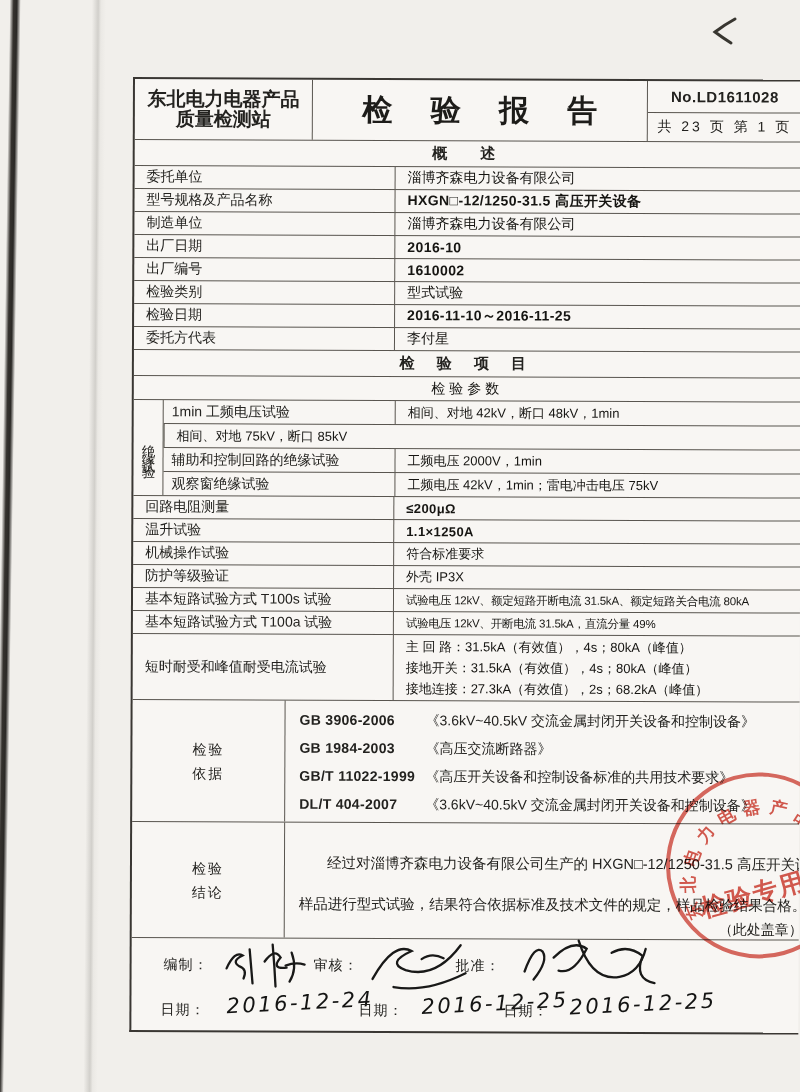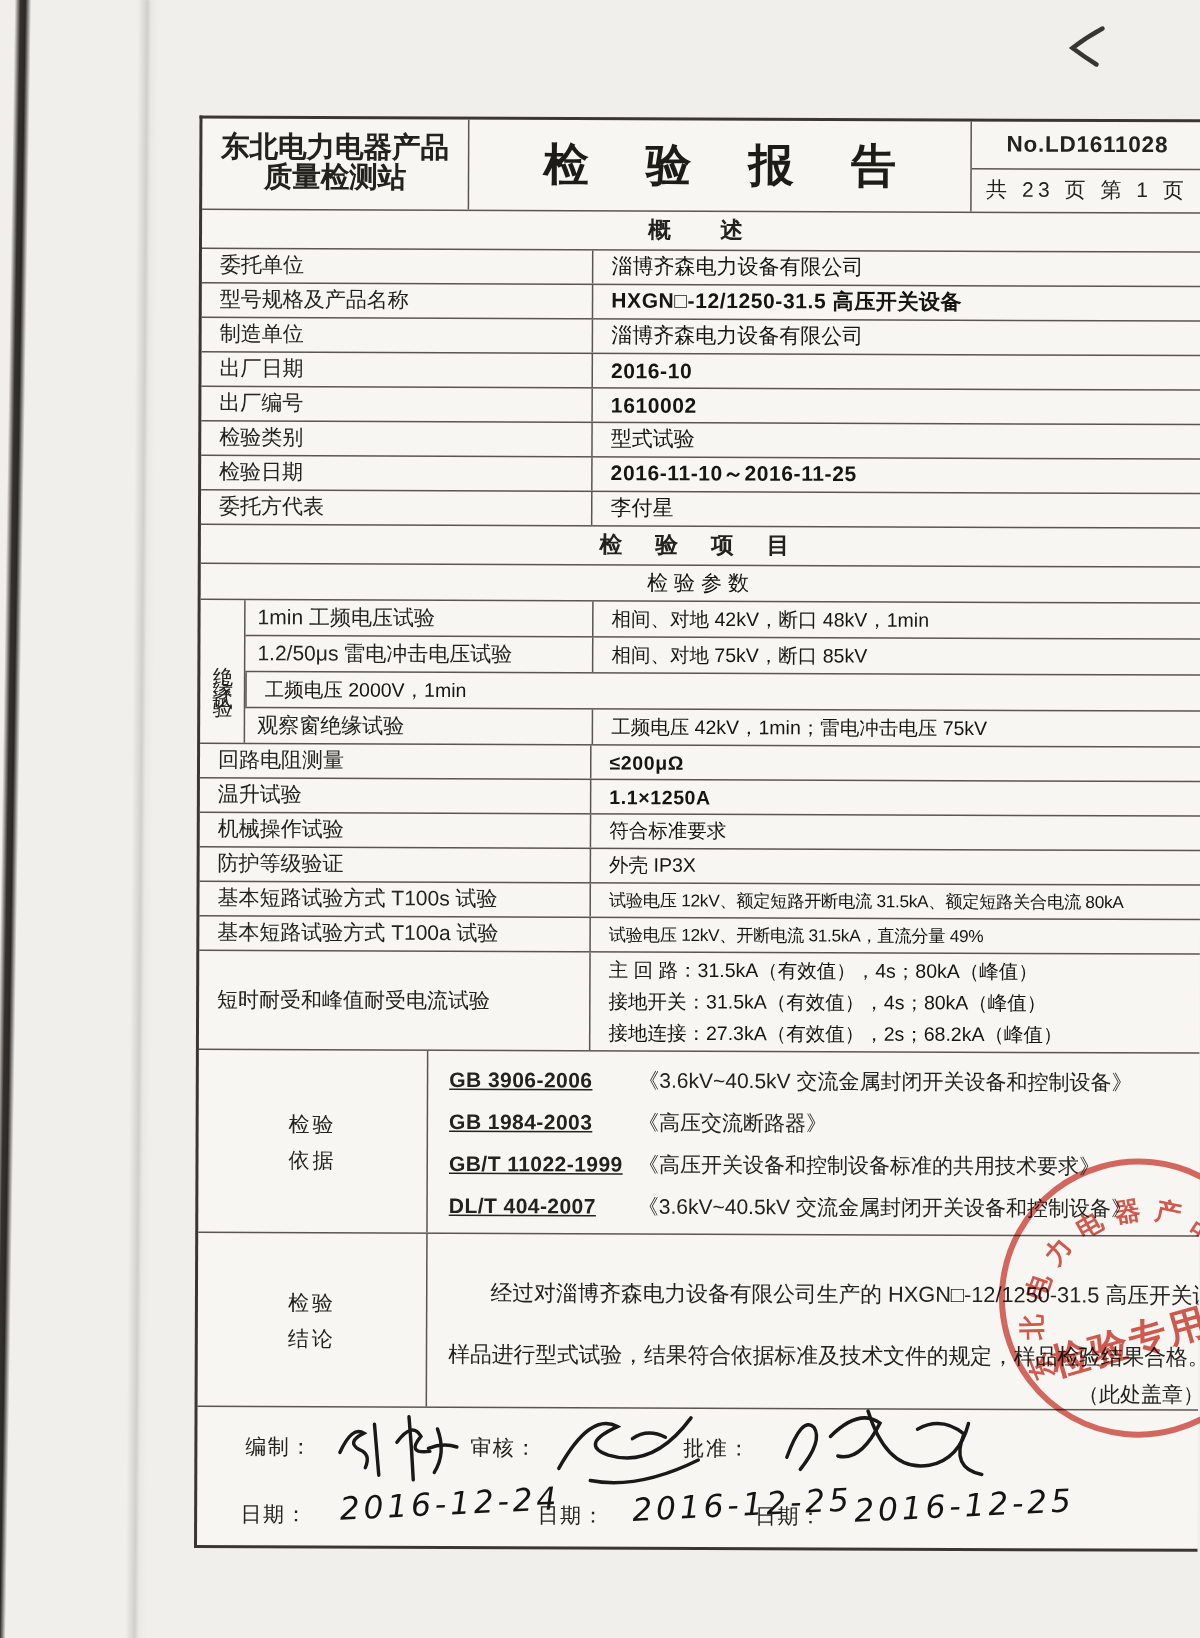--- a/index.html
+++ b/index.html
@@ -69,21 +69,21 @@
 
   .r-with{height:66px;}
   .with-val{flex:1;flex-direction:column;align-items:flex-start;justify-content:center;
     padding-left:12px;line-height:21px;font-size:13px;color:#161512;}
 
   .r-basis{height:122px;}
   .lab-narrow{width:152px;flex-direction:column;justify-content:center;padding-left:0;
     line-height:24px;letter-spacing:2px;}
   .basis-list{flex:1;display:flex;flex-direction:column;justify-content:center;
     border-left:1px solid #59554f;padding-left:14px;line-height:28px;overflow:hidden;white-space:nowrap;}
-  .basis-code{display:inline-block;min-width:126px;font-weight:bold;letter-spacing:.3px;text-decoration:underline;}
+  .basis-code{display:inline-block;min-width:126px;font-weight:bold;letter-spacing:.3px;}
 
   .r-concl{height:116px;}
   .concl-body{flex:1;border-left:1px solid #59554f;position:relative;
     padding:20px 0 0 14px;line-height:41px;font-size:14.5px;overflow:hidden;white-space:nowrap;}
   .concl-line1{text-indent:28px;}
   .stamp-note{position:absolute;right:-4px;bottom:2px;font-size:14px;line-height:16px;}
 
   .r-sign{height:93px;}
   .sign-cell{flex:1;position:relative;padding-left:0;}
   .sign-cell .lbl{position:absolute;font-size:14px;letter-spacing:1px;}
@@ -162,24 +162,24 @@
   </div>
 
   <div class="tr r-ins">
     <div class="td td-vert">绝缘试验</div>
     <div class="ins-grid">
       <div class="ins-row">
         <div class="ins-item">1min 工频电压试验</div>
         <div class="ins-param">相间、对地 42kV，断口 48kV，1min</div>
       </div>
       <div class="ins-row">
-        <div class="ins-item">1.2/50μs 雷电冲击电压试验</div>
         <div class="ins-param">相间、对地 75kV，断口 85kV</div>
       </div>
       <div class="ins-row">
+        <div class="ins-item">辅助和控制回路的绝缘试验</div>
         <div class="ins-param">工频电压 2000V，1min</div>
       </div>
       <div class="ins-row">
         <div class="ins-item">观察窗绝缘试验</div>
         <div class="ins-param">工频电压 42kV，1min；雷电冲击电压 75kV</div>
       </div>
     </div>
   </div>
 
   <div class="tr r-single">

